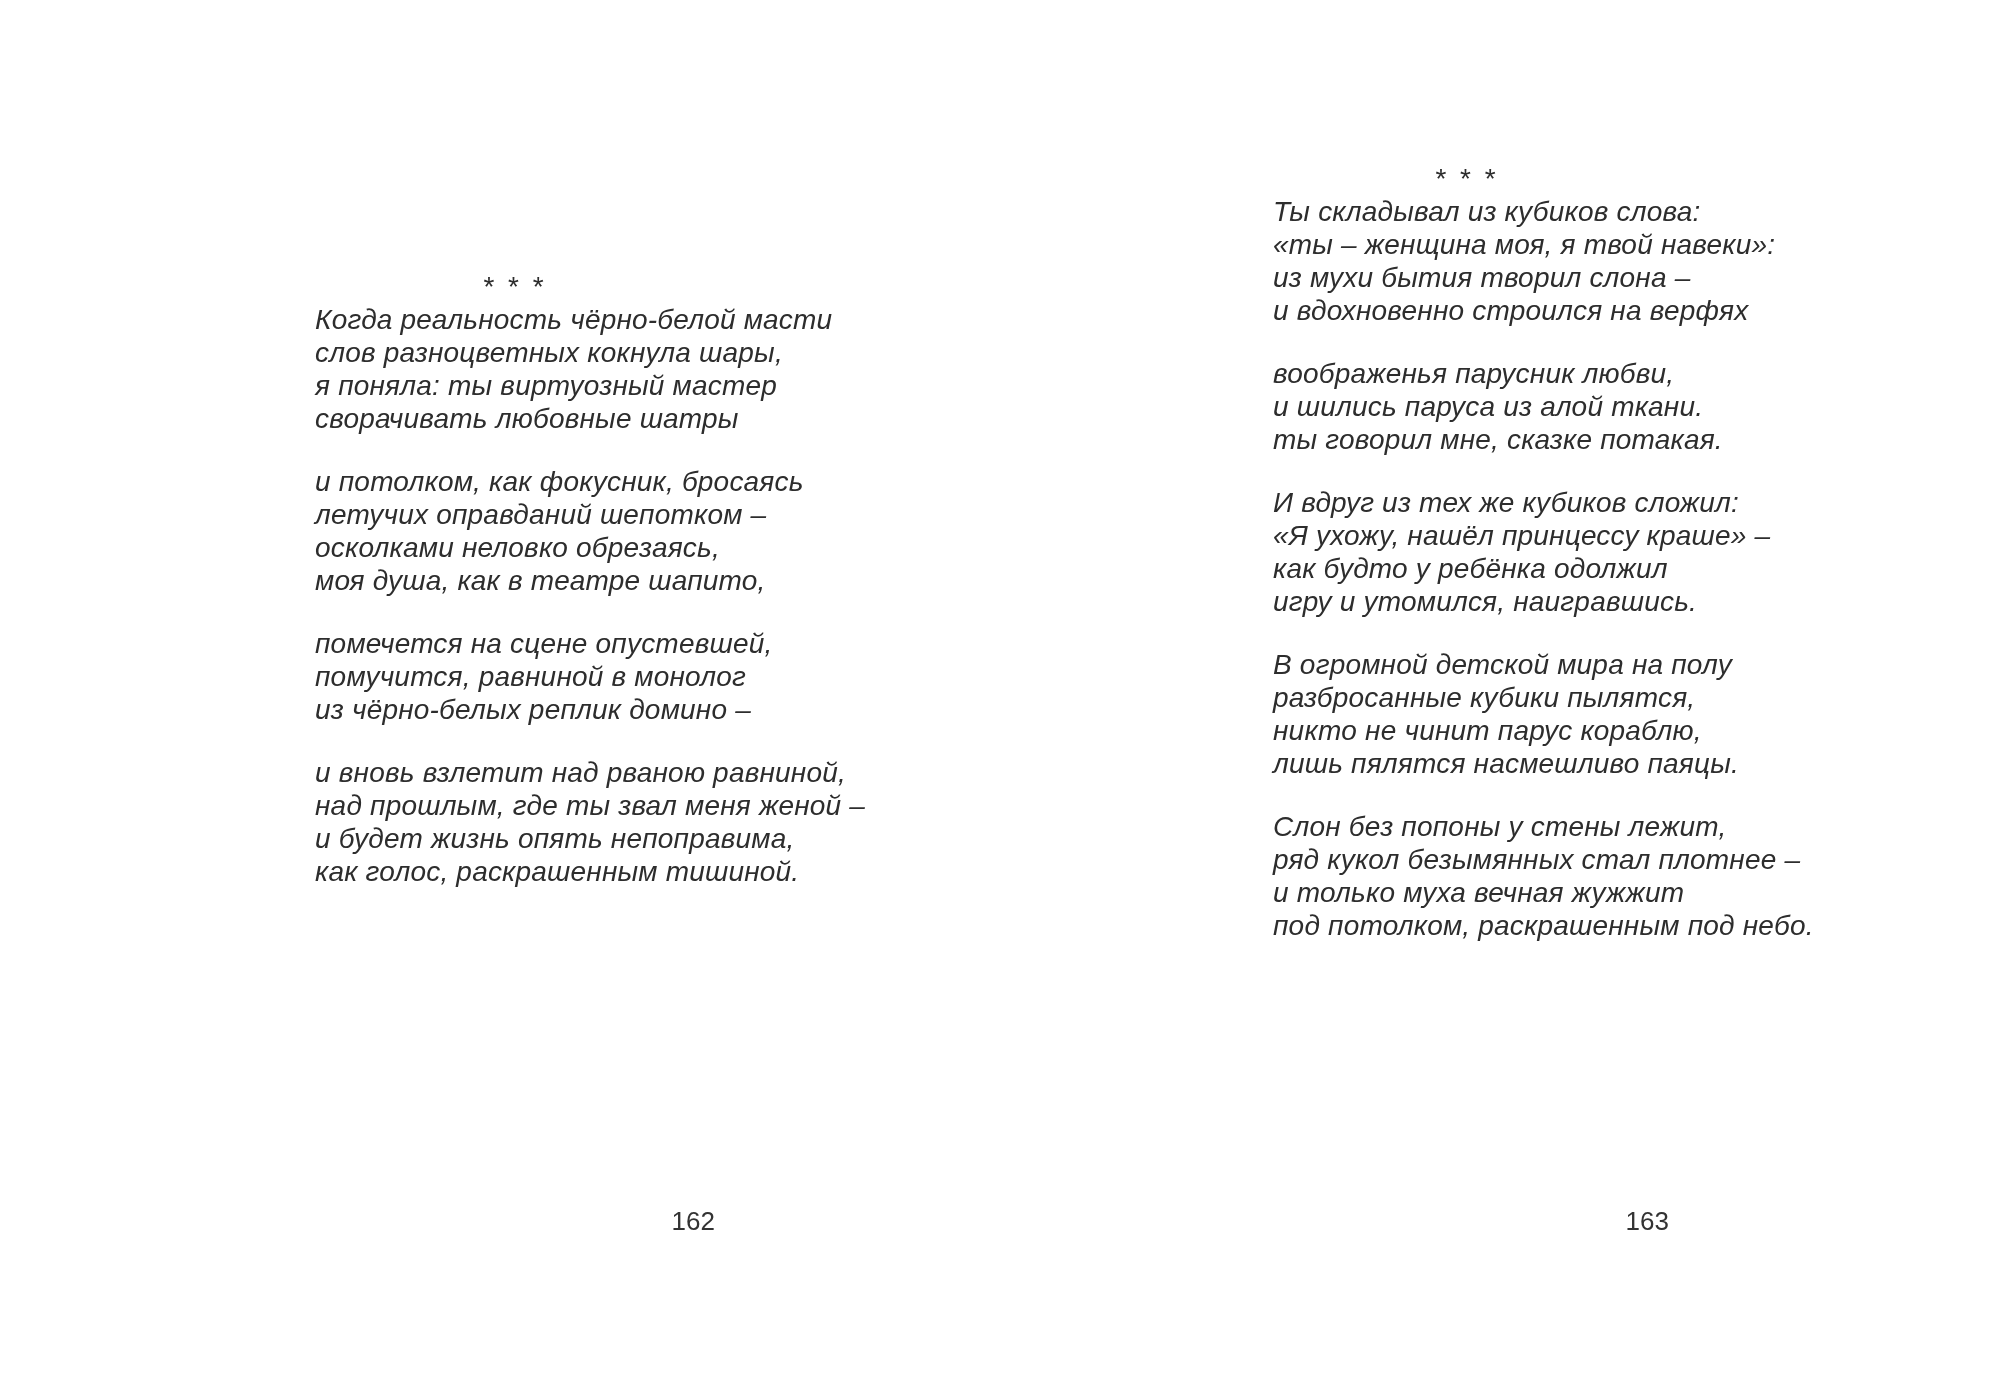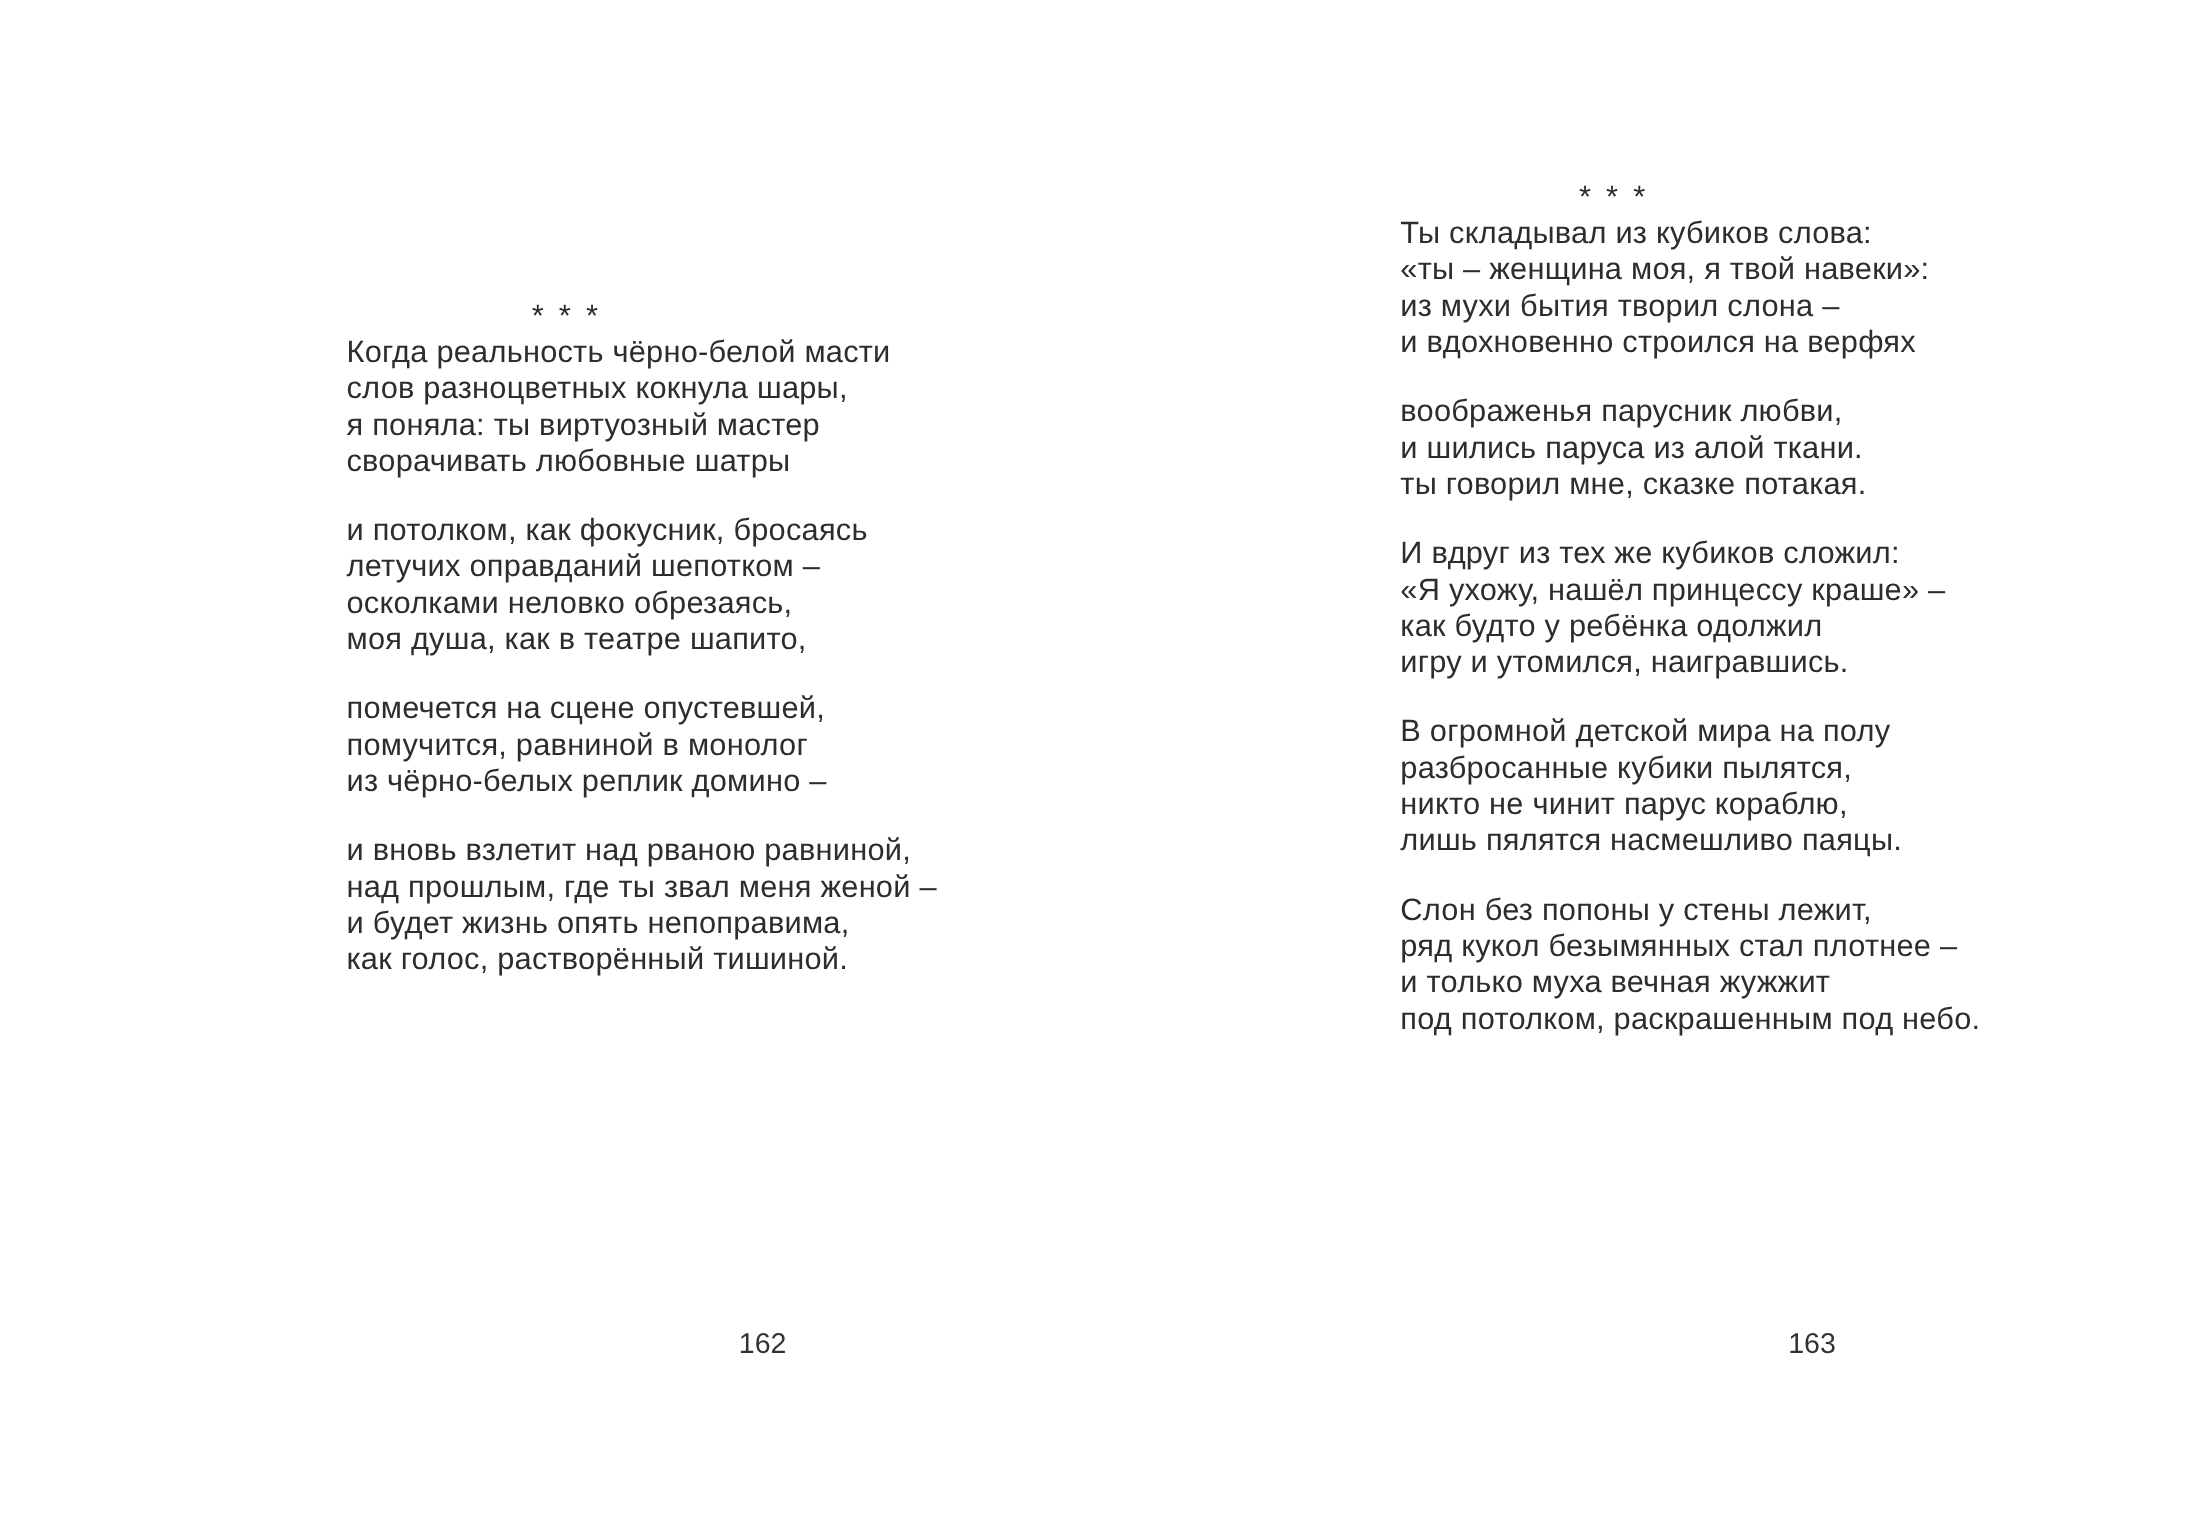--- a/index.html
+++ b/index.html
@@ -40,21 +40,21 @@
   .divider {
     text-align: center;
     letter-spacing: 3px;
     margin-bottom: 0;
   }
   .page-left  .divider { width: 400px; }
   .page-right .divider { width: 388px; }
 
   .stanza + .stanza { margin-top: 30px; }
 
-  .poem-line { height: 33px; }
+  .poem-line { height: 33px; font-style: italic; }
 
   .page-number {
     position: absolute;
     top: 1205px;
     font-size: 26px;
     line-height: 33px;
     text-align: right;
     color: #333333;
   }
   .page-left  .page-number { left: 315px; width: 400px; }
@@ -83,21 +83,21 @@
           </div>
           <div class="stanza">
             <div class="poem-line">помечется на сцене опустевшей,</div>
             <div class="poem-line">помучится, равниной в монолог</div>
             <div class="poem-line">из чёрно-белых реплик домино –</div>
           </div>
           <div class="stanza">
             <div class="poem-line">и вновь взлетит над рваною равниной,</div>
             <div class="poem-line">над прошлым, где ты звал меня женой –</div>
             <div class="poem-line">и будет жизнь опять непоправима,</div>
-            <div class="poem-line">как голос, растворённый тишиной.</div>
+            <div class="poem-line">как голос, раскрашенным тишиной.</div>
           </div>
         </div>
     </div>
     <div class="page-number">162</div>
   </section>
 
   <section class="page page-right">
     <div class="poem">
       <div class="divider">* * *</div>
       <div class="stanzas">

